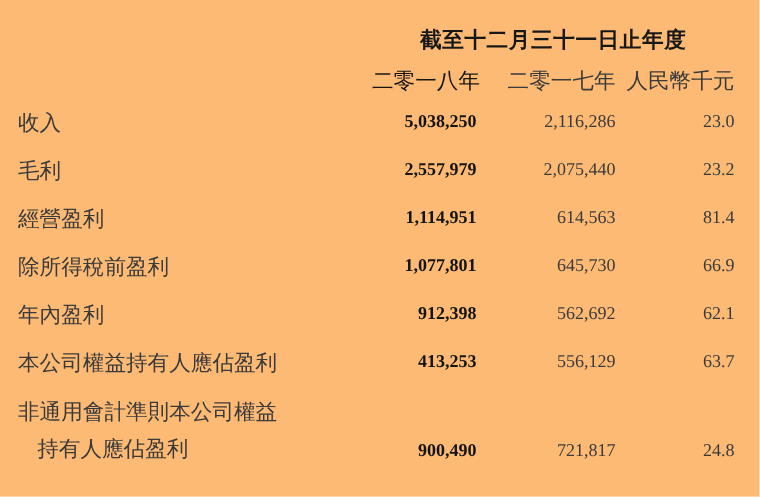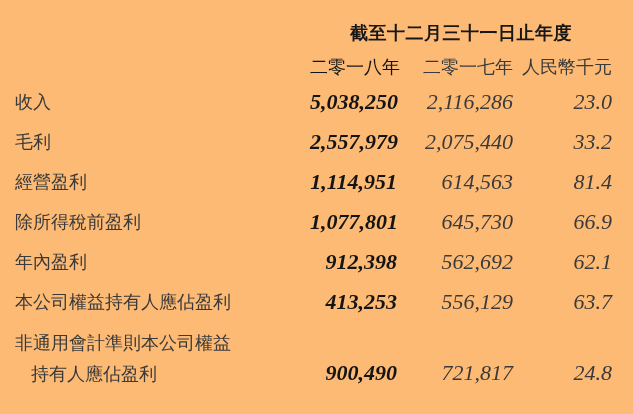--- a/index.html
+++ b/index.html
@@ -49,21 +49,21 @@
     letter-spacing: 0.5px;
   }
   th.col-2018, td.col-2018 {
     text-align: right;
     font-weight: normal;
     color: #141414;
   }
   th.col-2017, td.col-2017 { text-align: right; }
   th.col-change, td.col-change { text-align: right; }
 
-  td.num { font-size: 22px; font-style: italic; }
+  td.num { font-size: 15px; }
   td.num.bold { font-weight: bold; color: #141414; }
 
   td.label {
     text-align: left;
     color: #3a3a3a;
     margin-left: 28px;
   }
 
   tr.data-row-tall td { height: 62px; vertical-align: bottom; }
   tr.data-row-tall td.label .l1,
@@ -101,21 +101,21 @@
       <tr class="data-row">
         <td class="label">收入</td>
         <td class="num bold col-2018">5,038,250</td>
         <td class="num col-2017">2,116,286</td>
         <td class="num col-change">23.0</td>
       </tr>
       <tr class="data-row">
         <td class="label">毛利</td>
         <td class="num bold col-2018">2,557,979</td>
         <td class="num col-2017">2,075,440</td>
-        <td class="num col-change">33.2</td>
+        <td class="num col-change">23.2</td>
       </tr>
       <tr class="data-row">
         <td class="label">經營盈利</td>
         <td class="num bold col-2018">1,114,951</td>
         <td class="num col-2017">614,563</td>
         <td class="num col-change">81.4</td>
       </tr>
       <tr class="data-row">
         <td class="label">除所得稅前盈利</td>
         <td class="num bold col-2018">1,077,801</td>

